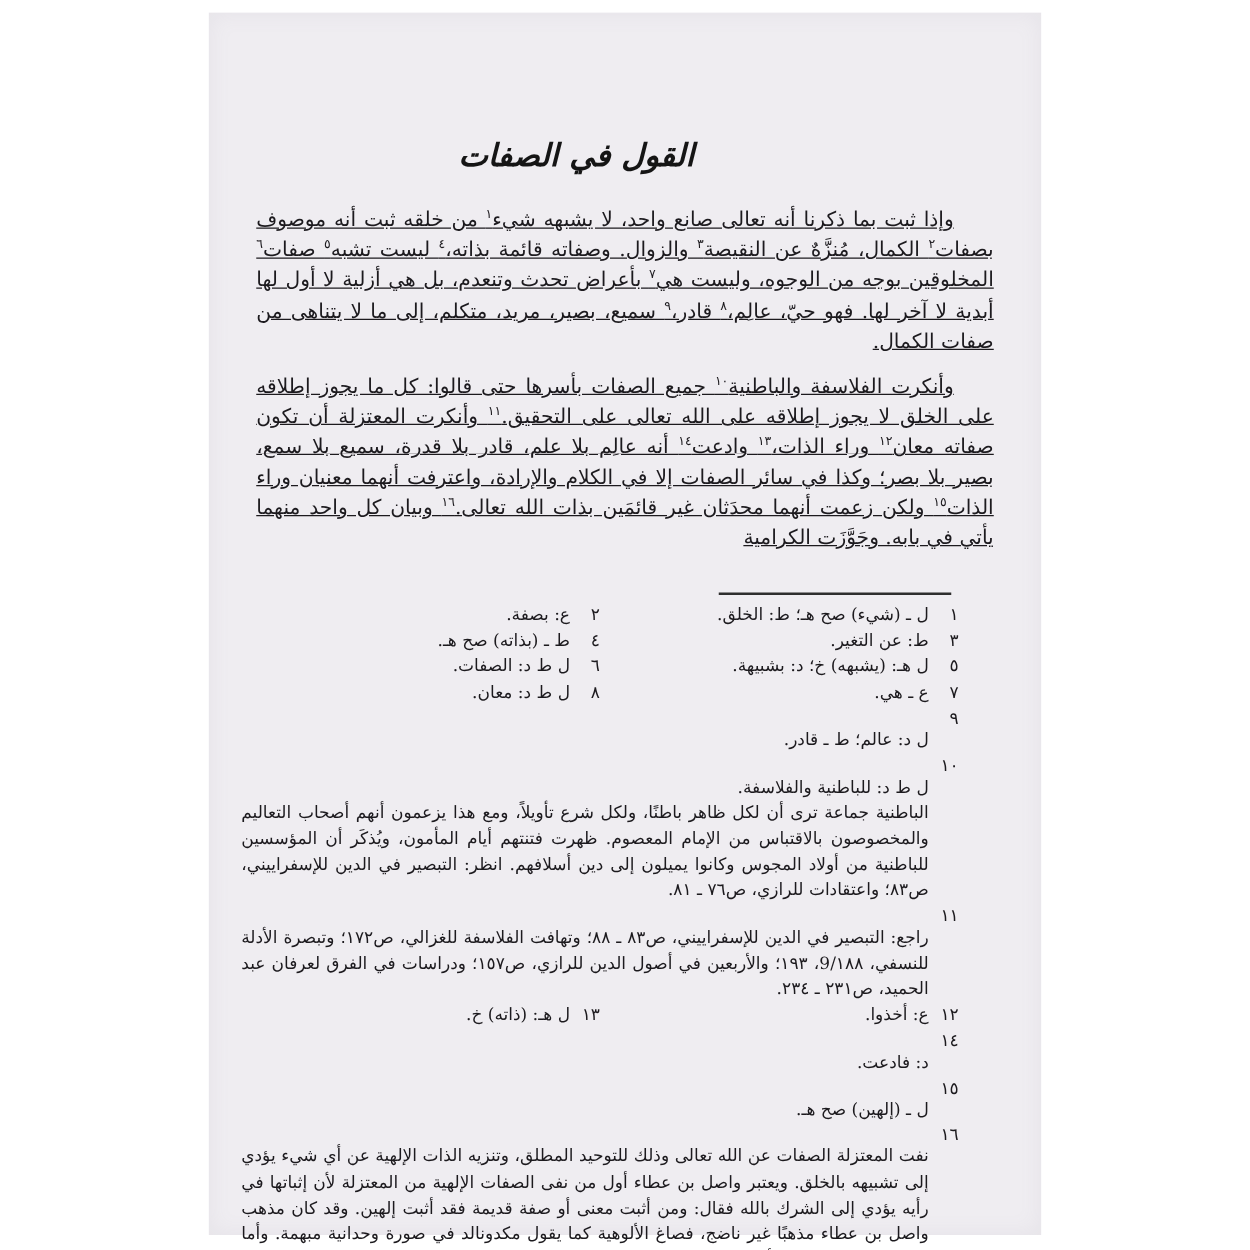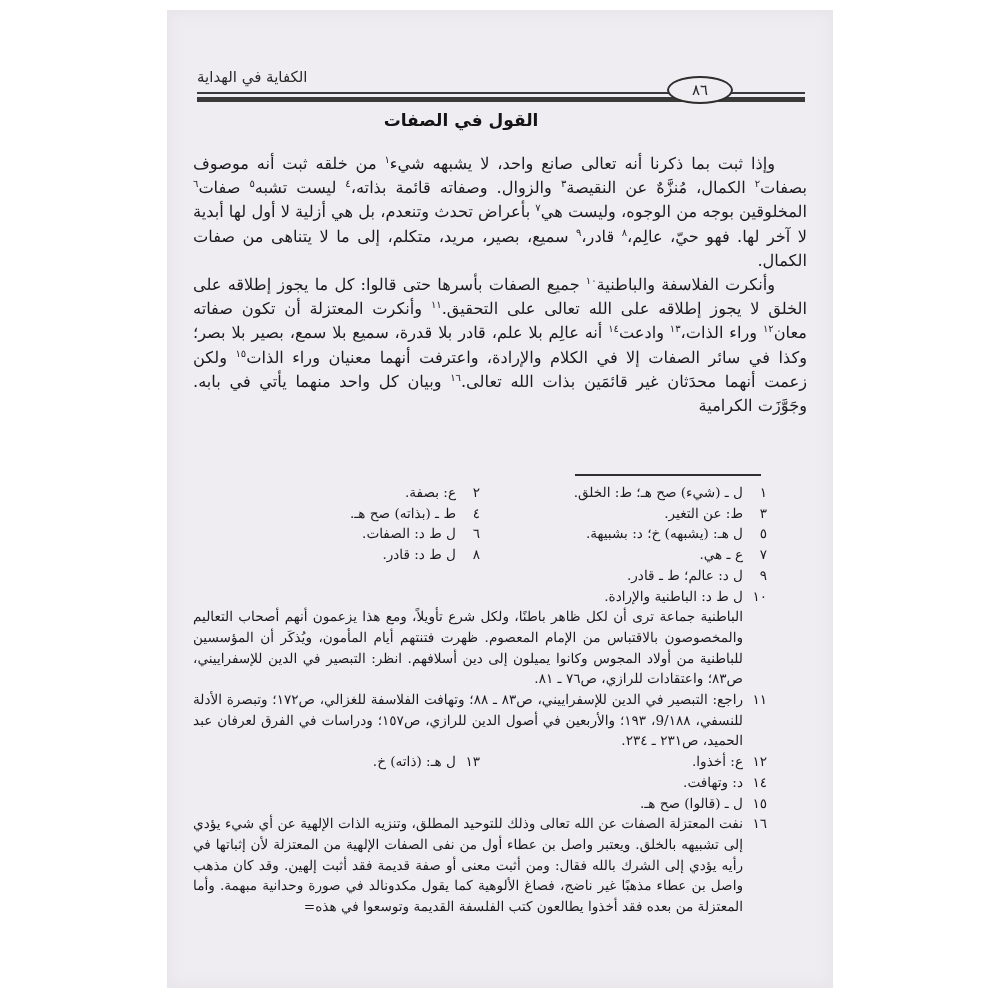--- a/index.html
+++ b/index.html
@@ -73,37 +73,39 @@
       color: #2a2a2a;
     }
     .section-title {
       position: absolute;
       left: 0;
       top: 100px;
       width: 588px;
       text-align: center;
       font-family: "DejaVu Sans", sans-serif;
       font-weight: bold;
-      font-size: 17px;
+      font-size: 25px;
       color: #151515;
       direction: rtl;
+      font-style: italic;
     }
     .main-text {
       position: absolute;
       left: 26px;
       top: 142px;
       width: 614px;
       font-size: 16.2px;
       line-height: 24.2px;
       text-align: justify;
       text-align-last: right;
     }
     .main-text p {
-      margin: 0;
+      margin: 12px;
       text-indent: 32px;
+      text-decoration: underline;
     }
     .main-text sup, .footnotes sup {
       font-size: 10px;
       line-height: 0;
       vertical-align: super;
     }
     .fn-separator {
       position: absolute;
       left: 408px;
       top: 464px;
@@ -141,38 +143,33 @@
       flex-direction: row;
     }
     .fn-block .fn-num {
       min-width: 18px;
       flex: 0 0 auto;
     }
     .fn-body {
       flex: 1 1 auto;
       text-align: justify;
       text-align-last: right;
+      margin-top: 17px;
     }
     .fn-cont {
       padding-right: 24px;
       text-align: justify;
       text-align-last: right;
     }
   </style>
 </head>
 <body>
 
 <div class="page">
 
-  <div class="running-header">
-    <div class="running-title">الكفاية في الهداية</div>
-    <div class="rule-thin"></div>
-    <div class="rule-thick"></div>
-    <div class="page-number-oval">٨٦</div>
-  </div>
 
   <div class="section-title">القول في الصفات</div>
 
   <div class="main-text rtl">
     <p><span>وإذا ثبت بما ذكرنا أنه تعالى صانع واحد، لا يشبهه شيء</span><sup>١</sup><span> من خلقه ثبت أنه موصوف بصفات</span><sup>٢</sup><span> الكمال، مُنزَّهٌ عن النقيصة</span><sup>٣</sup><span> والزوال. وصفاته قائمة بذاته،</span><sup>٤</sup><span> ليست تشبه</span><sup>٥</sup><span> صفات</span><sup>٦</sup><span> المخلوقين بوجه من الوجوه، وليست هي</span><sup>٧</sup><span> بأعراض تحدث وتنعدم، بل هي أزلية لا أول لها أبدية لا آخر لها. فهو حيّ، عالِم،</span><sup>٨</sup><span> قادر،</span><sup>٩</sup><span> سميع، بصير، مريد، متكلم، إلى ما لا يتناهى من صفات الكمال.</span></p>
     <p><span>وأنكرت الفلاسفة والباطنية</span><sup>١٠</sup><span> جميع الصفات بأسرها حتى قالوا: كل ما يجوز إطلاقه على الخلق لا يجوز إطلاقه على الله تعالى على التحقيق.</span><sup>١١</sup><span> وأنكرت المعتزلة أن تكون صفاته معان</span><sup>١٢</sup><span> وراء الذات،</span><sup>١٣</sup><span> وادعت</span><sup>١٤</sup><span> أنه عالِم بلا علم، قادر بلا قدرة، سميع بلا سمع، بصير بلا بصر؛ وكذا في سائر الصفات إلا في الكلام والإرادة، واعترفت أنهما معنيان وراء الذات</span><sup>١٥</sup><span> ولكن زعمت أنهما محدَثان غير قائمَين بذات الله تعالى.</span><sup>١٦</sup><span> وبيان كل واحد منهما يأتي في بابه. وجَوَّزَت الكرامية</span></p>
   </div>
 
   <div class="fn-separator"></div>
 
@@ -207,32 +204,32 @@
           <span class="fn-line">ل ط د: الصفات.</span>
         </div>
     </div>
     <div class="fn-row">
       <div class="fn-cell">
           <span class="fn-num">٧</span>
           <span class="fn-line">ع ـ هي.</span>
         </div>
       <div class="fn-cell">
           <span class="fn-num">٨</span>
-          <span class="fn-line">ل ط د: قادر.</span>
+          <span class="fn-line">ل ط د: معان.</span>
         </div>
     </div>
 
     <div class="fn-block">
       <span class="fn-num">٩</span>
       <span class="fn-body">ل د: عالم؛ ط ـ قادر.</span>
     </div>
 
     <div class="fn-block">
       <span class="fn-num">١٠</span>
-      <span class="fn-body">ل ط د: الباطنية والإرادة.</span>
+      <span class="fn-body">ل ط د: للباطنية والفلاسفة.</span>
     </div>
     <div class="fn-cont">الباطنية جماعة ترى أن لكل ظاهر باطنًا، ولكل شرع تأويلاً، ومع هذا يزعمون أنهم أصحاب التعاليم والمخصوصون بالاقتباس من الإمام المعصوم. ظهرت فتنتهم أيام المأمون، ويُذكَر أن المؤسسين للباطنية من أولاد المجوس وكانوا يميلون إلى دين أسلافهم. انظر: التبصير في الدين للإسفراييني، ص٨٣؛ واعتقادات للرازي، ص٧٦ ـ ٨١.</div>
 
     <div class="fn-block">
       <span class="fn-num">١١</span>
       <span class="fn-body">راجع: التبصير في الدين للإسفراييني، ص٨٣ ـ ٨٨؛ وتهافت الفلاسفة للغزالي، ص١٧٢؛ وتبصرة الأدلة للنسفي، 9/١٨٨، ١٩٣؛ والأربعين في أصول الدين للرازي، ص١٥٧؛ ودراسات في الفرق لعرفان عبد الحميد، ص٢٣١ ـ ٢٣٤.</span>
     </div>
 
     <div class="fn-row">
       <div class="fn-cell">
@@ -240,26 +237,26 @@
           <span class="fn-line">ع: أخذوا.</span>
         </div>
       <div class="fn-cell">
           <span class="fn-num">١٣</span>
           <span class="fn-line">ل هـ: (ذاته) خ.</span>
         </div>
     </div>
 
     <div class="fn-block">
       <span class="fn-num">١٤</span>
-      <span class="fn-body">د: وتهافت.</span>
+      <span class="fn-body">د: فادعت.</span>
     </div>
 
     <div class="fn-block">
       <span class="fn-num">١٥</span>
-      <span class="fn-body">ل ـ (قالوا) صح هـ.</span>
+      <span class="fn-body">ل ـ (إلهين) صح هـ.</span>
     </div>
 
     <div class="fn-block">
       <span class="fn-num">١٦</span>
       <span class="fn-body">نفت المعتزلة الصفات عن الله تعالى وذلك للتوحيد المطلق، وتنزيه الذات الإلهية عن أي شيء يؤدي إلى تشبيهه بالخلق. ويعتبر واصل بن عطاء أول من نفى الصفات الإلهية من المعتزلة لأن إثباتها في رأيه يؤدي إلى الشرك بالله فقال: ومن أثبت معنى أو صفة قديمة فقد أثبت إلهين. وقد كان مذهب واصل بن عطاء مذهبًا غير ناضج، فصاغ الألوهية كما يقول مكدونالد في صورة وحدانية مبهمة. وأما المعتزلة من بعده فقد أخذوا يطالعون كتب الفلسفة القديمة وتوسعوا في هذه=</span>
     </div>
   </div>
 
 </div>
 

